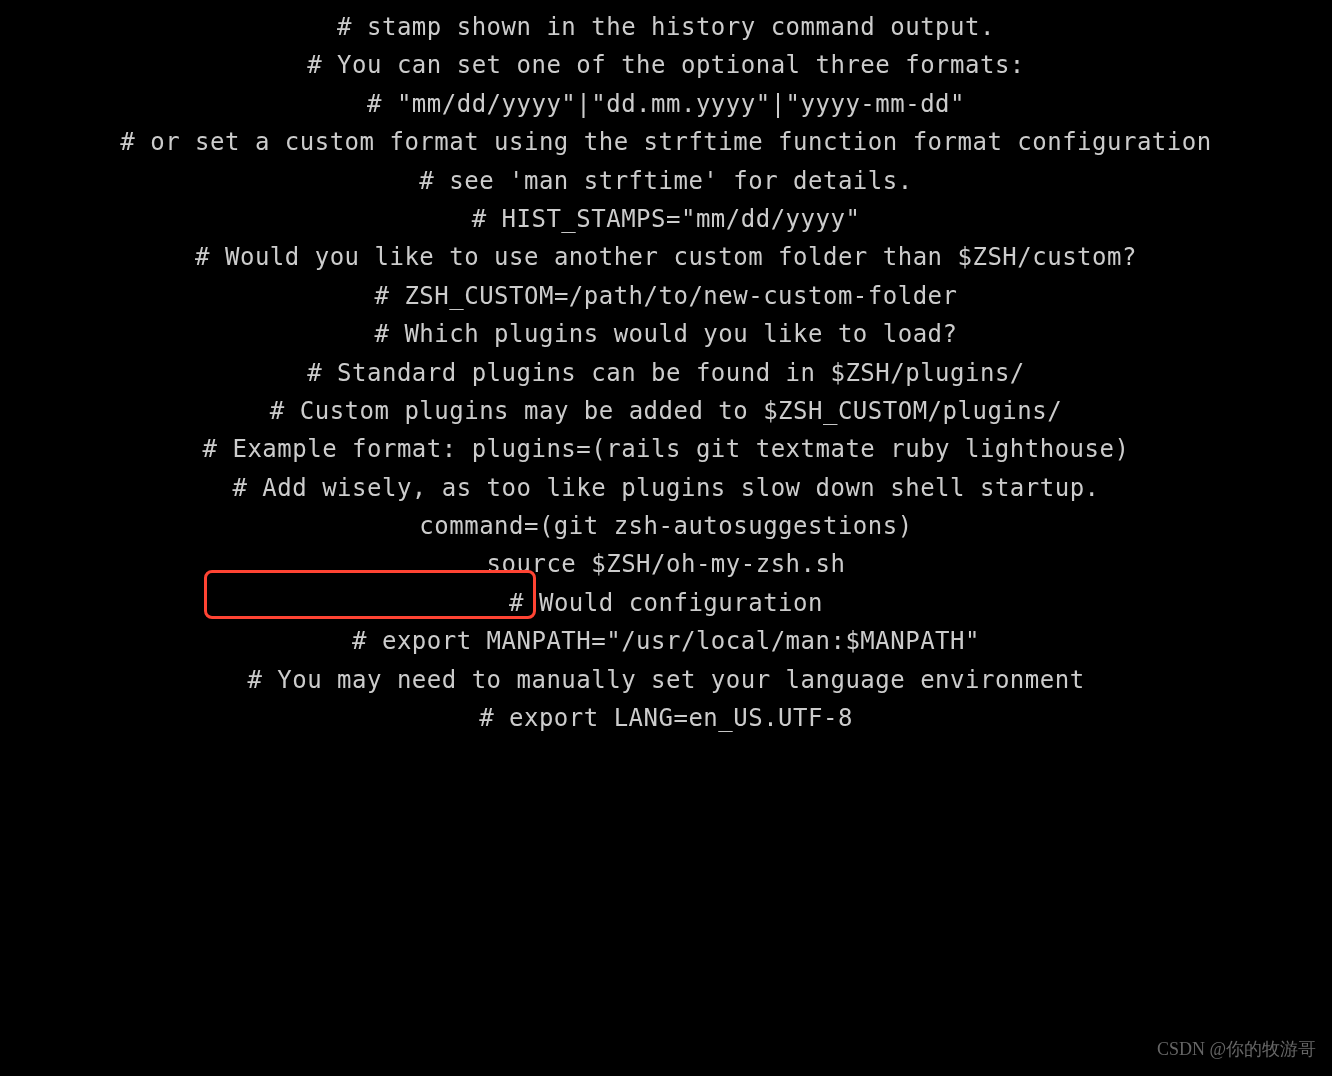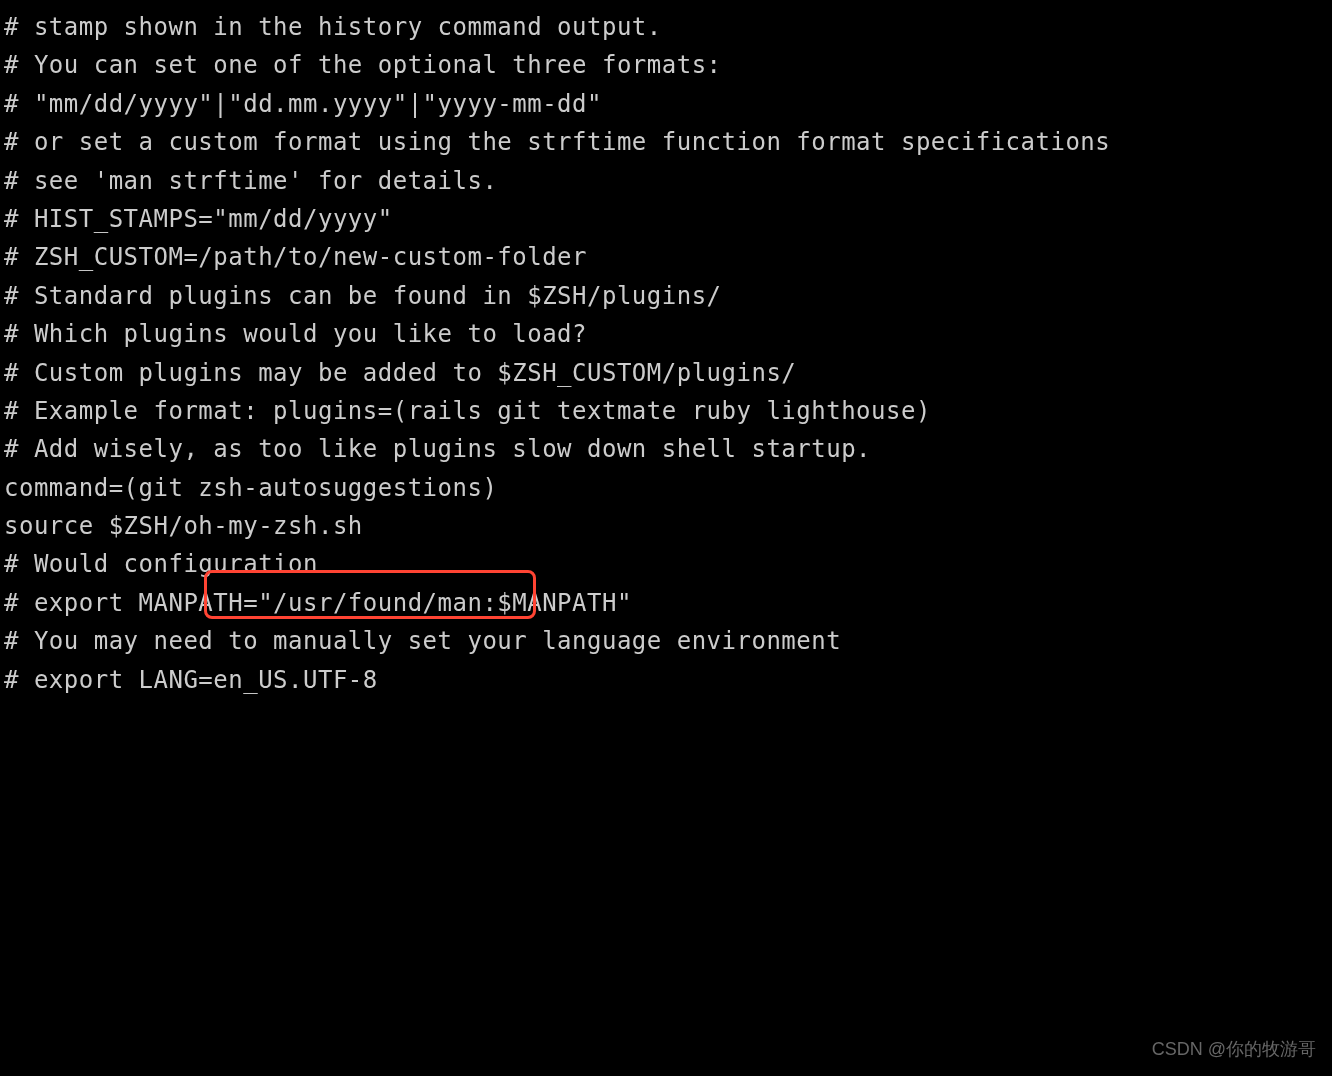--- a/index.html
+++ b/index.html
@@ -15,61 +15,63 @@
       line-height: 1.6;
       padding: 8px 4px;
       width: 1332px;
       height: 1076px;
       overflow: hidden;
       position: relative;
     }
     .line {
       white-space: pre;
       letter-spacing: 0.5px;
+      text-align: center;
     }
     .highlight-box {
       position: absolute;
       border: 3px solid #ff4433;
       border-radius: 8px;
       pointer-events: none;
     }
     .watermark {
       position: absolute;
       bottom: 12px;
       right: 16px;
       color: #666666;
       font-size: 18px;
-      font-family: Liberation Sans, sans-serif;
+      font-family: Liberation Serif, serif;
     }
   </style>
 </head>
 <body>
 
 <div>
   <div class="line"># stamp shown in the history command output.</div>
   <div class="line"># You can set one of the optional three formats:</div>
   <div class="line"># "mm/dd/yyyy"|"dd.mm.yyyy"|"yyyy-mm-dd"</div>
-  <div class="line"># or set a custom format using the strftime function format specifications</div>
+  <div class="line"># or set a custom format using the strftime function format configuration</div>
   <div class="line"># see 'man strftime' for details.</div>
   <div class="line"># HIST_STAMPS="mm/dd/yyyy"</div>
   <div class="line"></div>
+  <div class="line"># Would you like to use another custom folder than $ZSH/custom?</div>
   <div class="line"># ZSH_CUSTOM=/path/to/new-custom-folder</div>
   <div class="line"></div>
+  <div class="line"># Which plugins would you like to load?</div>
   <div class="line"># Standard plugins can be found in $ZSH/plugins/</div>
-  <div class="line"># Which plugins would you like to load?</div>
   <div class="line"># Custom plugins may be added to $ZSH_CUSTOM/plugins/</div>
   <div class="line"># Example format: plugins=(rails git textmate ruby lighthouse)</div>
   <div class="line"># Add wisely, as too like plugins slow down shell startup.</div>
   <div class="line">command=(git zsh-autosuggestions)</div>
   <div class="line"></div>
   <div class="line">source $ZSH/oh-my-zsh.sh</div>
   <div class="line"></div>
   <div class="line"># Would configuration</div>
   <div class="line"></div>
-  <div class="line"># export MANPATH="/usr/found/man:$MANPATH"</div>
+  <div class="line"># export MANPATH="/usr/local/man:$MANPATH"</div>
   <div class="line"></div>
   <div class="line"># You may need to manually set your language environment</div>
   <div class="line"># export LANG=en_US.UTF-8</div>
 </div>
 
 <div class="highlight-box" id="hlbox" style="top: 570px; left: 204px; width: 332px; height: 49px;"></div>
 
 <div class="watermark">CSDN @你的牧游哥</div>
 
 </body></html>

